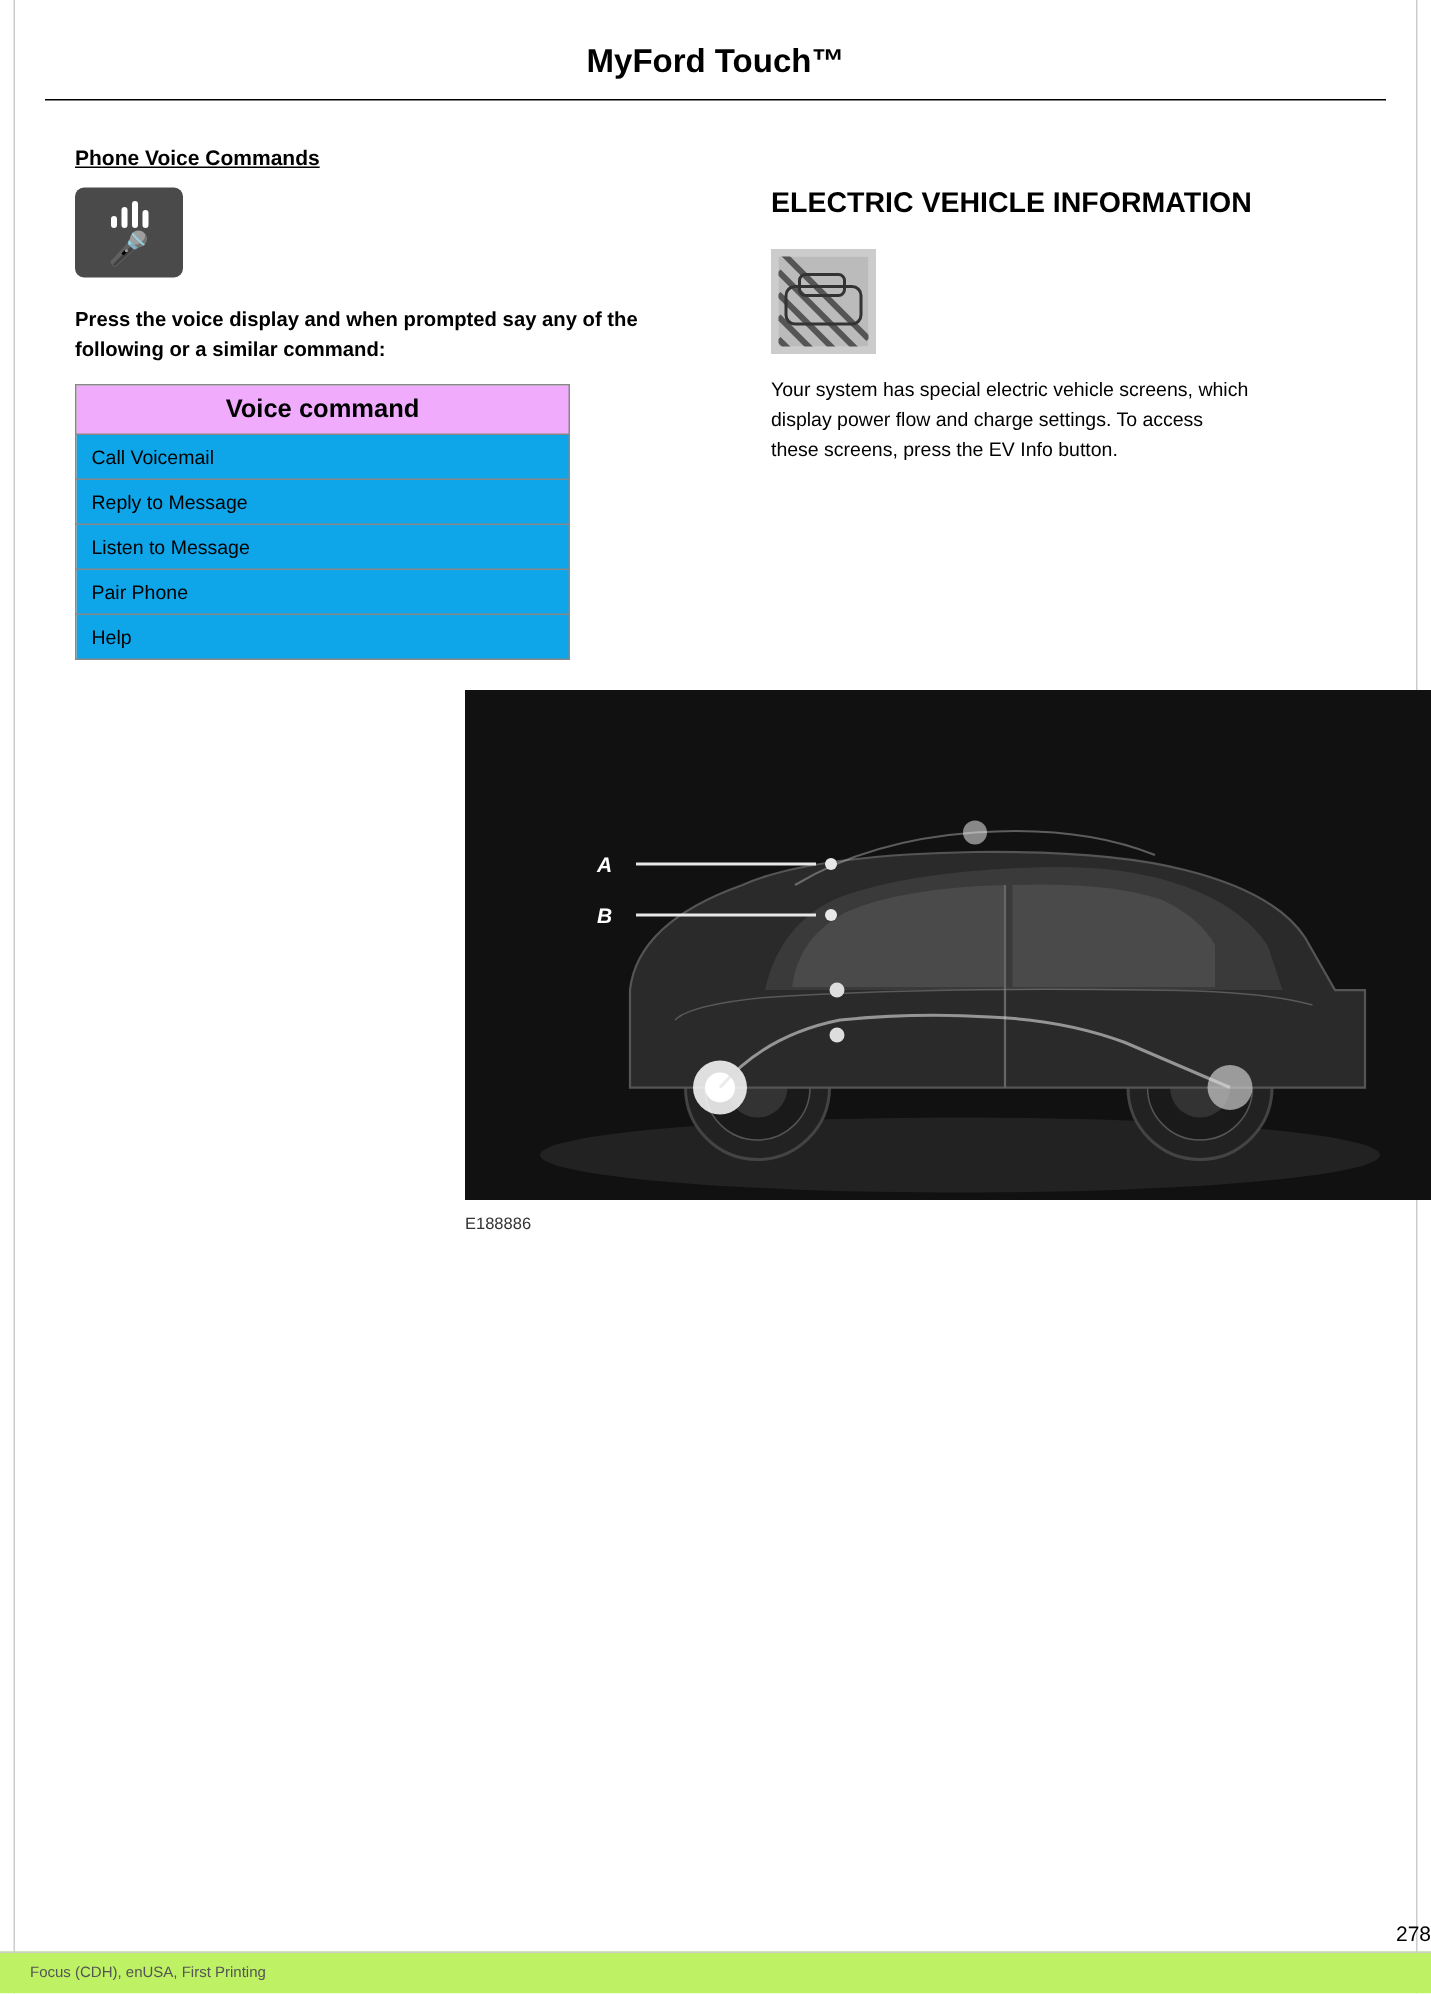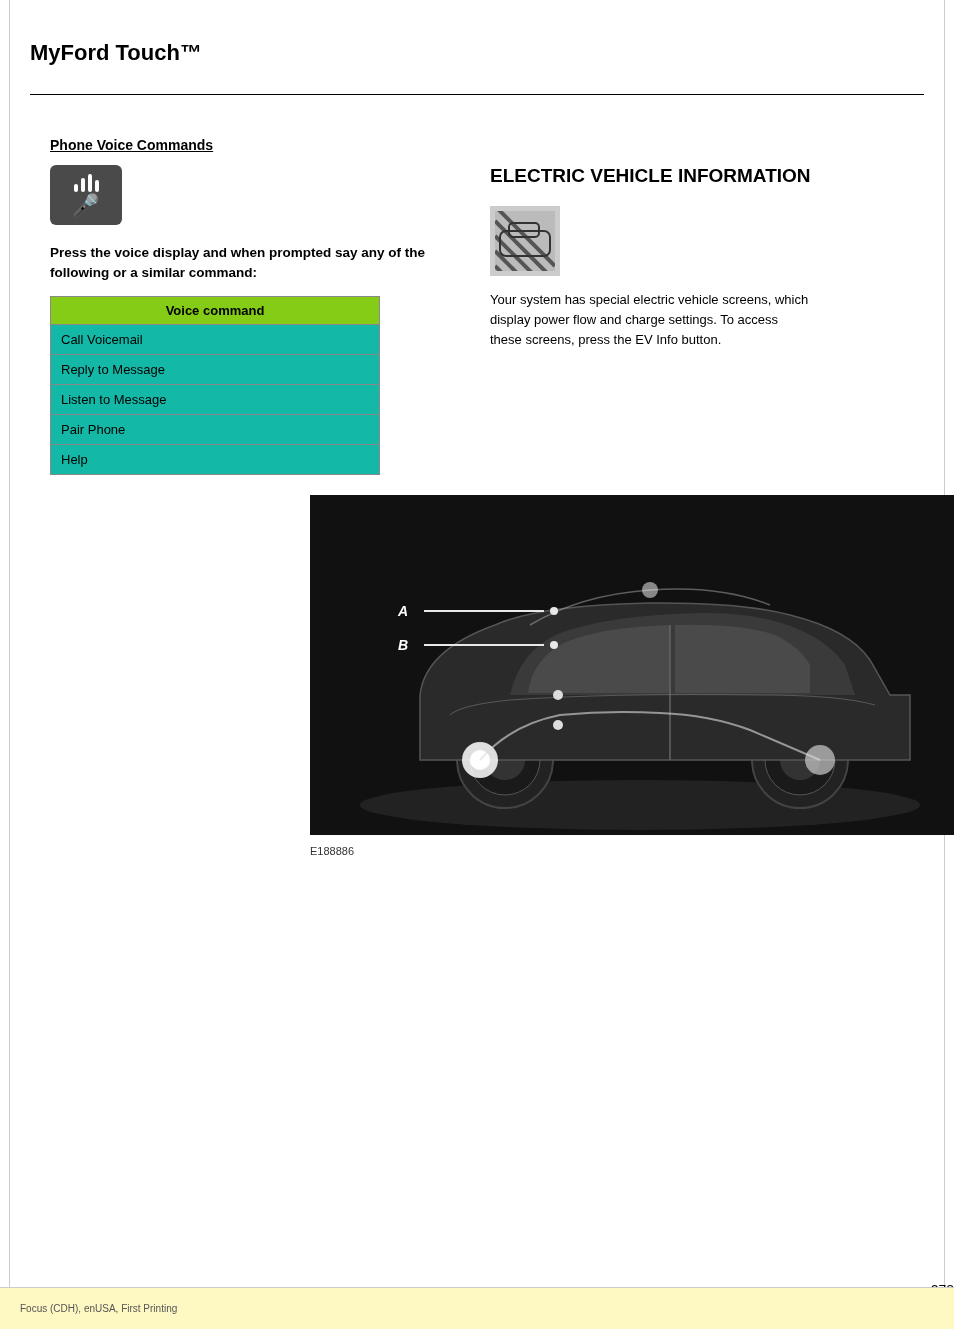--- a/index.html
+++ b/index.html
@@ -7,36 +7,36 @@
       width: 954px;
       min-height: 1329px;
       background: #fff;
       font-family: Arial, Helvetica, sans-serif;
       color: #000;
       position: relative;
     }
 
     
     .page-header {
-      text-align: left;
-      padding: 28px 0 28px 0;
+      text-align: center;
+      padding: 28px 0 12px 0;
       border-bottom: 1.5px solid #000;
-      margin: 12px 30px;
+      margin: 0 30px;
     }
     .page-header-title {
       font-size: 22px;
       font-weight: bold;
     }
 
     
     .content-area {
       display: flex;
       flex-direction: row;
       padding: 30px 30px 0 50px;
-      gap: 40px;
+      gap: 64px;
     }
 
     
     .left-col {
       flex: 0 0 400px;
     }
 
     .section-title {
       font-size: 14px;
       font-weight: bold;
@@ -85,32 +85,32 @@
       max-width: 390px;
     }
 
     
     .voice-table {
       width: 330px;
       border-collapse: collapse;
       border: 1px solid #888;
     }
     .voice-table th {
-      background: #84cc16;
-      font-size: 13px;
+      background: #f0abfc;
+      font-size: 17px;
       font-weight: bold;
       padding: 6px 10px;
       text-align: center;
       border: 1px solid #888;
     }
     .voice-table td {
       font-size: 13px;
       padding: 7px 10px;
       border: 1px solid #888;
-      background: #14b8a6;
+      background: #0ea5e9;
     }
 
     
     .right-col {
       flex: 1;
     }
 
     .ev-title {
       font-size: 19px;
       font-weight: bold;
@@ -214,23 +214,23 @@
     }
     .page-number {
       font-size: 14px;
     }
 
     .footer-bar {
       position: absolute;
       bottom: 0;
       left: 0;
       right: 0;
-      height: 42px;
+      height: 28px;
       border-top: 1px solid #ccc;
-      background: #fef9c3;
+      background: #bef264;
       display: flex;
       align-items: center;
       padding: 0 20px;
     }
     .footer-text {
       font-size: 10px;
       color: #555;
     }
 
     .left-border-line {

